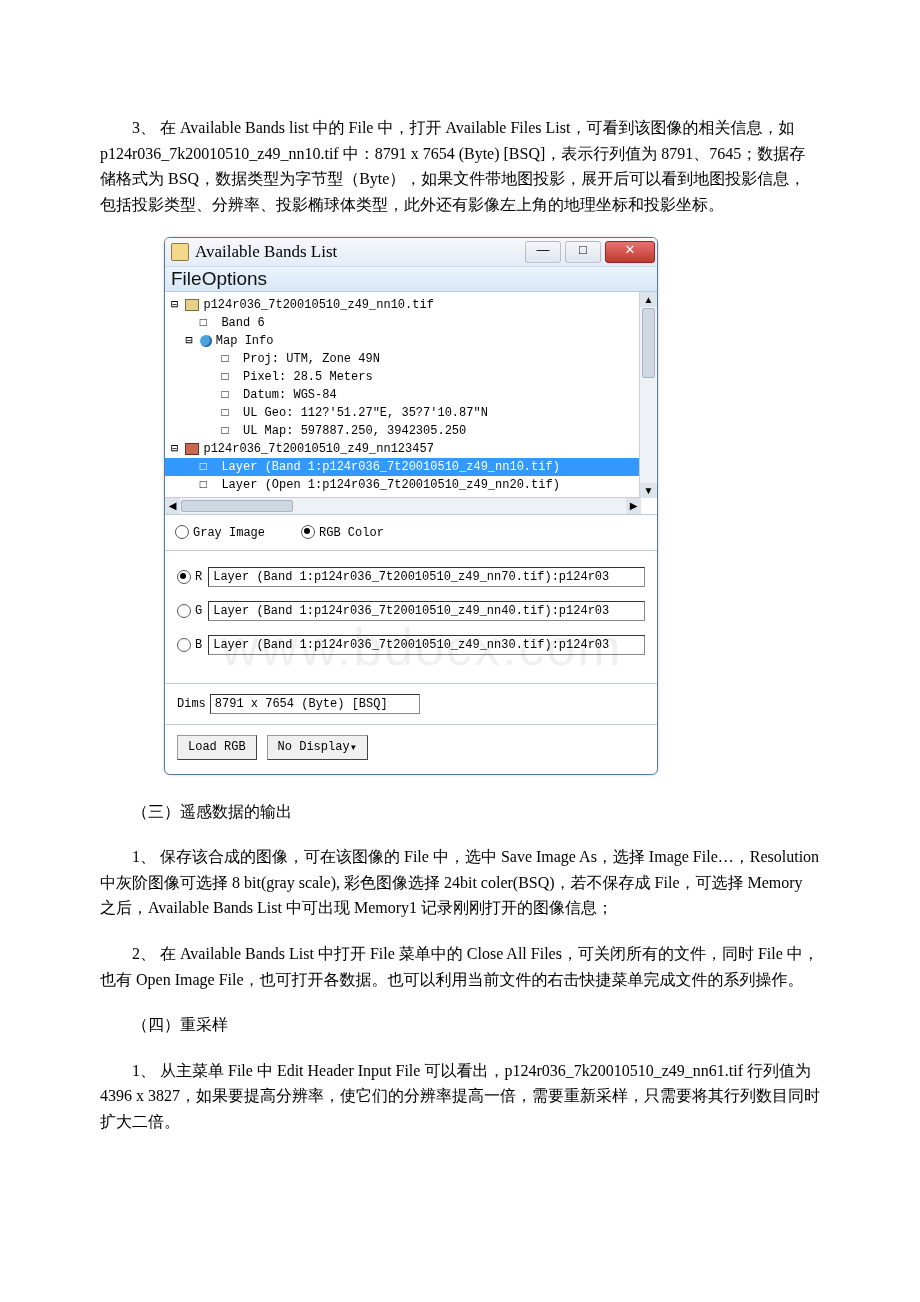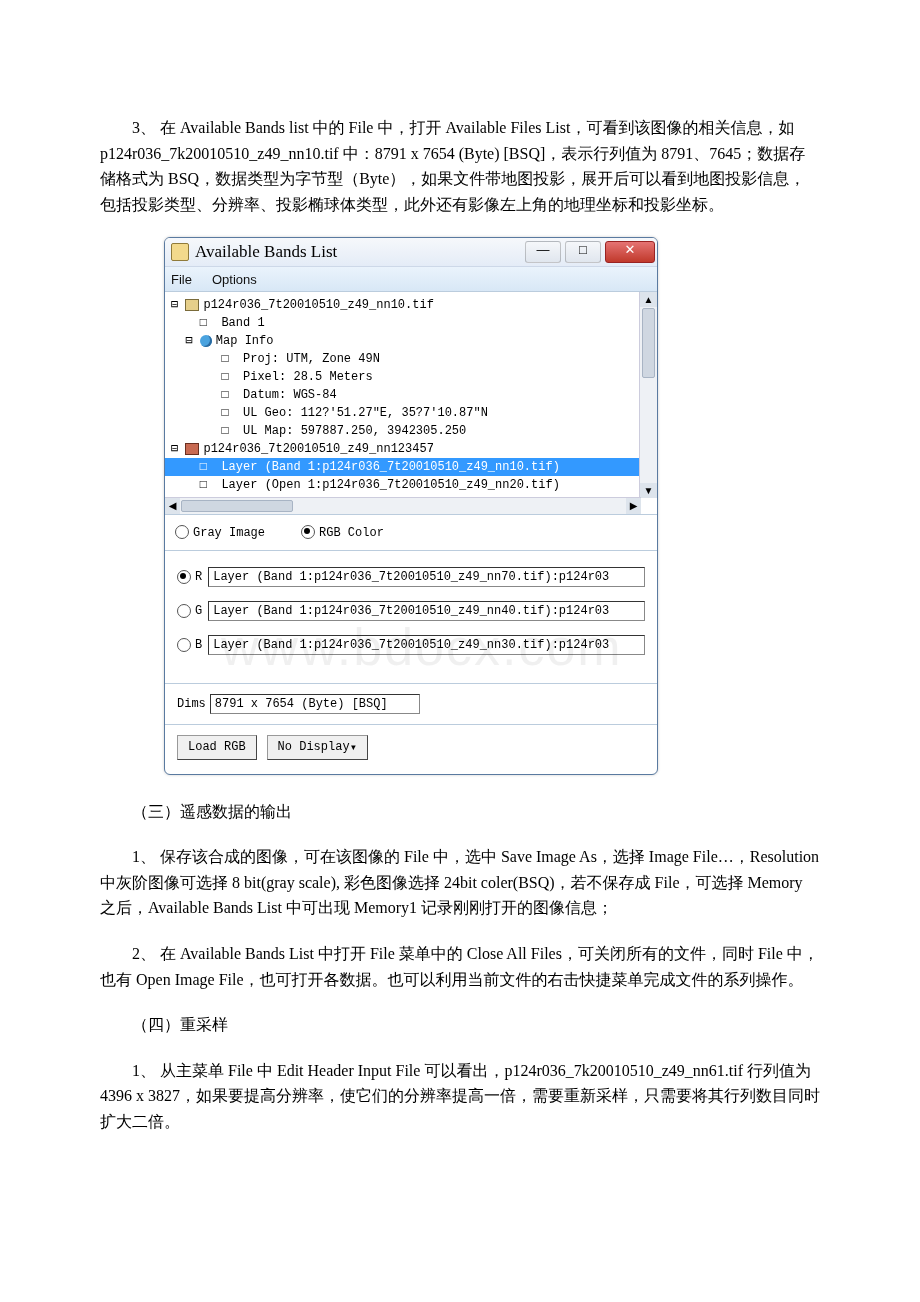--- a/index.html
+++ b/index.html
@@ -67,22 +67,21 @@
     border-color: #922;
     width: 48px;
   }
   .menubar {
     display:flex;
     align-items:center;
     height: 24px;
     background: linear-gradient(#eaf3fc, #d8e7f6);
     border-bottom: 1px solid #bcd;
     padding: 0 6px;
-    gap: 20px;
-    font-size: 13px;
+    font-size: 19px;
     color: #111;
   }
   .tree-area {
     position: relative;
     height: 222px;
     border-bottom: 1px solid #bcd;
   }
   .tree-content {
     font-family: "Courier New", monospace;
     font-size: 12px;
@@ -190,21 +189,21 @@
     </div>
 
     <div class="menubar">
       <span>File</span>
       <span>Options</span>
     </div>
 
     <div class="tree-area">
       <div class="tree-content">
         <div class="tree-row">⊟ <span class="img-icon"></span><span>p124r036_7t20010510_z49_nn10.tif</span></div>
-        <div class="tree-row">    □  <span>Band 1</span></div>
+        <div class="tree-row">    □  <span>Band 6</span></div>
         <div class="tree-row">  ⊟ <span class="globe-icon"></span><span>Map Info</span></div>
         <div class="tree-row">       □  <span>Proj: UTM, Zone 49N</span></div>
         <div class="tree-row">       □  <span>Pixel: 28.5 Meters</span></div>
         <div class="tree-row">       □  <span>Datum: WGS-84</span></div>
         <div class="tree-row">       □  <span>UL Geo: 112?'51.27"E, 35?7'10.87"N</span></div>
         <div class="tree-row">       □  <span>UL Map: 597887.250, 3942305.250</span></div>
         <div class="tree-row">⊟ <span class="stack-icon"></span><span>p124r036_7t20010510_z49_nn123457</span></div>
         <div class="tree-row sel">    □  <span>Layer (Band 1:p124r036_7t20010510_z49_nn10.tif)</span></div>
         <div class="tree-row">    □  <span>Layer (Open 1:p124r036_7t20010510_z49_nn20.tif)</span></div>
       </div>

